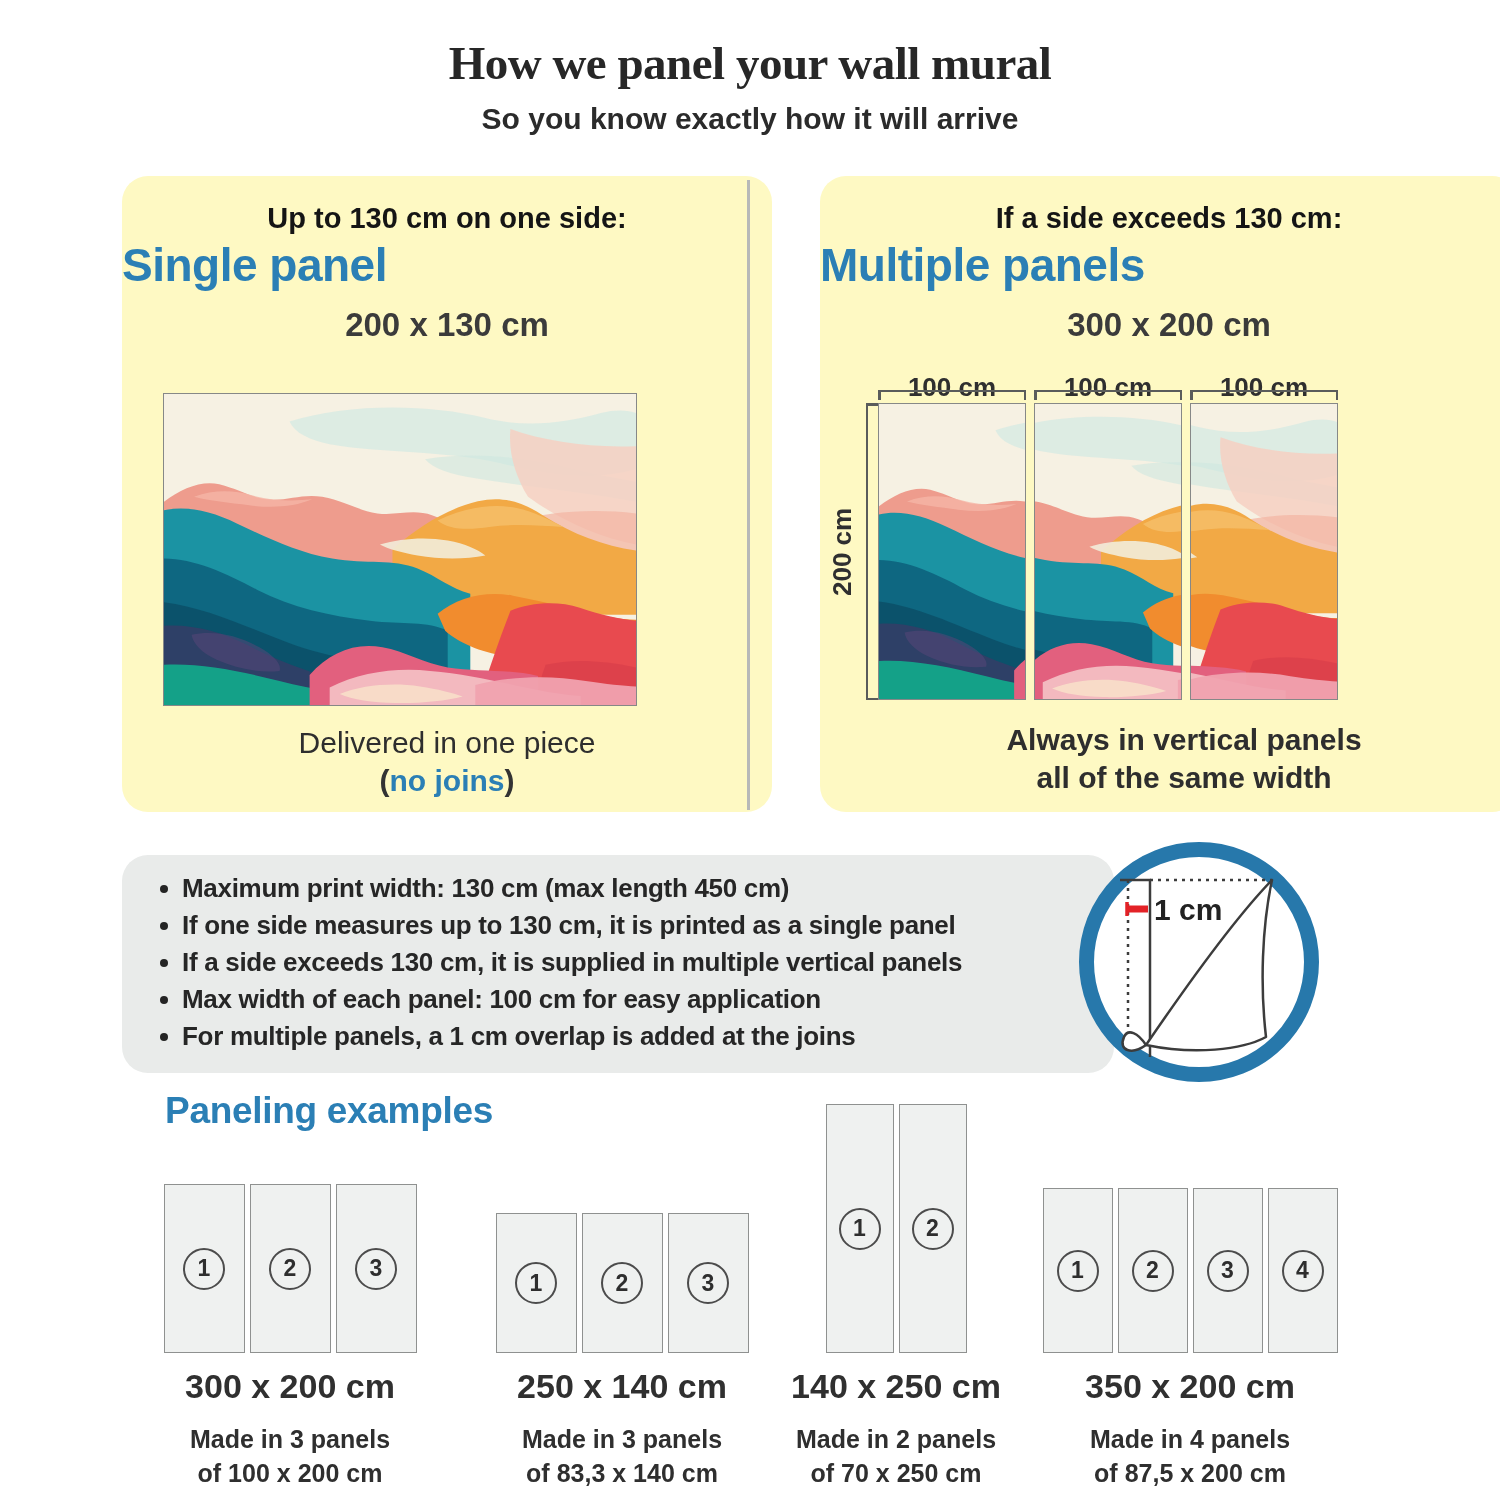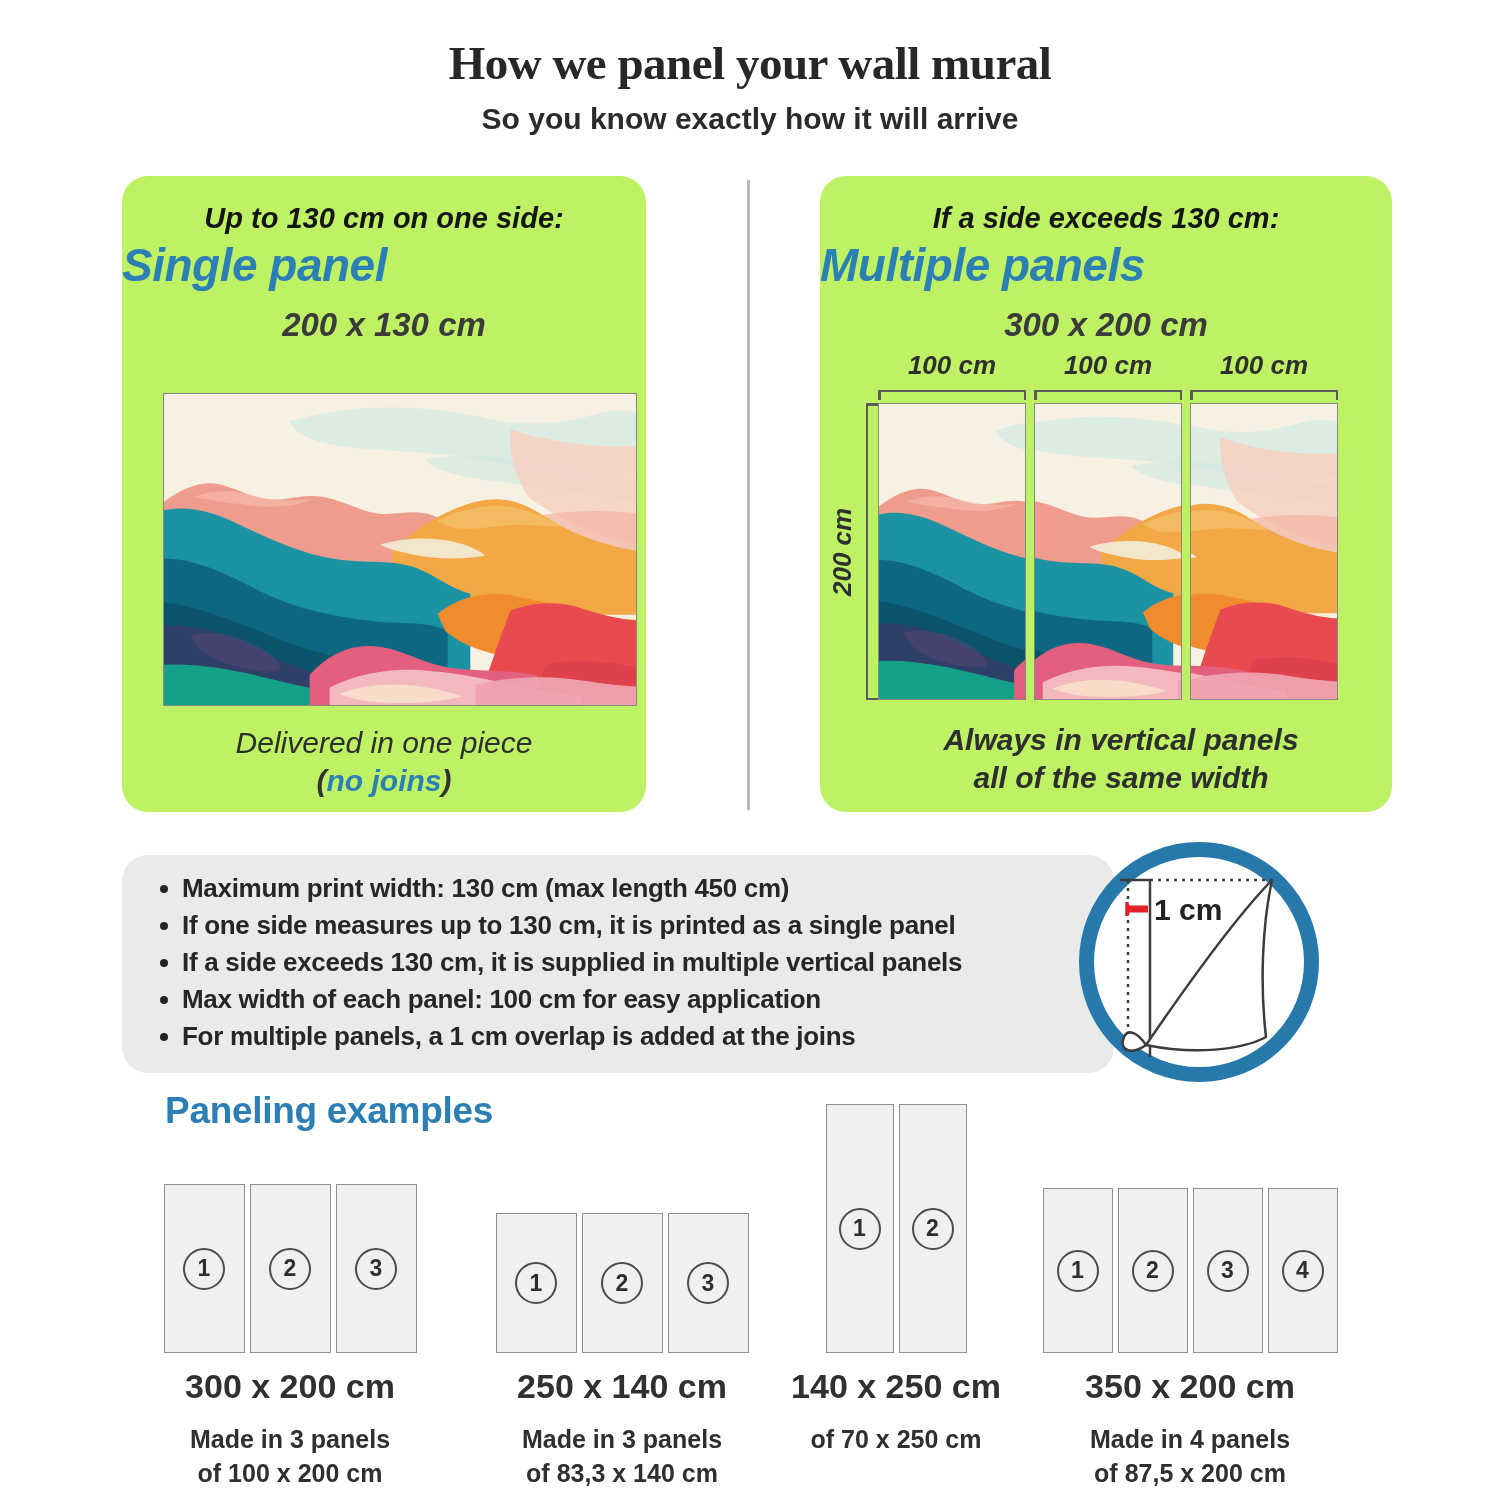--- a/index.html
+++ b/index.html
@@ -6,21 +6,21 @@
   .canvas{position:relative;width:1500px;height:1500px;background:#ffffff;
           font-family:"Liberation Sans", sans-serif;color:#272727;overflow:hidden;}
 
   
   .title{position:absolute;top:36px;left:0;width:100%;text-align:center;
          font-size:47px;font-weight:800;letter-spacing:-0.5px;color:#272727;font-family:Liberation Serif, serif;}
   .subtitle{position:absolute;top:102px;left:0;width:100%;text-align:center;
          font-size:30px;font-weight:600;color:#2b2b2b;}
 
   
-  .card{position:absolute;top:176px;width:524px;height:636px;background:#bef264;border-radius:26px;font-style:italic;}
+  .card{position:absolute;top:176px;width:650px;height:636px;background:#fef9c3;border-radius:26px;}
   .card-left{left:122px;}
   .card-right{left:820px;padding-left:48px;}
   .divider{position:absolute;left:747px;top:180px;width:3px;height:630px;background:#b7b9b8;}
 
   .card-condition{position:absolute;top:26px;left:0;width:100%;text-align:center;
                   font-size:29px;font-weight:800;color:#151515;}
   .card-name{position:absolute;top:62px;left:0;width:100%;
              font-size:46px;font-weight:800;color:#2b7fb5;letter-spacing:-0.5px;}
   .card-size{position:absolute;top:130px;left:0;width:100%;text-align:center;
              font-size:33px;font-weight:800;color:#3b3b3b;}
@@ -30,21 +30,21 @@
   .mural-single svg{display:block;width:100%;height:100%;}
 
   .card-caption{position:absolute;left:0;width:100%;text-align:center;
                 font-size:30px;font-weight:500;color:#2e2e2e;line-height:38px;}
   .cap-left{top:548px;}
   .cap-right{top:545px;font-weight:600;margin-left:15px;}
   .paren{font-weight:600;color:#333;}
   .joins{font-weight:800;color:#2b7fb5;}
 
   
-  .width-labels{position:absolute;left:58px;top:174px;width:460px;display:flex;gap:8px;}
+  .width-labels{position:absolute;left:58px;top:196px;width:460px;display:flex;gap:8px;}
   .width-labels span{width:148px;text-align:center;font-size:26px;font-weight:700;color:#2f2f2f;}
   .hbrackets{position:absolute;left:58px;top:214px;width:460px;display:flex;gap:8px;}
   .hbracket{position:relative;width:148px;height:10px;border-top:2.5px solid #5a5c5b;box-sizing:border-box;}
   .hbracket::before,.hbracket::after{content:"";position:absolute;top:-2.5px;width:2.5px;height:10px;background:#5a5c5b;}
   .hbracket::before{left:0;}.hbracket::after{right:0;}
   .vbracket{position:absolute;left:46px;top:227px;width:10px;height:297px;
             border-left:2.5px solid #5a5c5b;box-sizing:border-box;}
   .vbracket::before,.vbracket::after{content:"";position:absolute;left:0;width:10px;height:2.5px;background:#5a5c5b;}
   .vbracket::before{top:0;}.vbracket::after{bottom:0;}
   .height-label{position:absolute;left:4px;top:227px;height:297px;width:36px;
@@ -265,20 +265,21 @@
     <div class="panels-row">
       <div class="panel" style="width:68px;height:249px;">
           <div class="num-circle">1</div>
         </div>
       <div class="panel" style="width:68px;height:249px;">
           <div class="num-circle">2</div>
         </div>
     </div>
     <div class="ex-size">140 x 250 cm</div>
     <div class="ex-detail">
+      <div>Made in 2 panels</div>
       <div>of 70 x 250 cm</div>
     </div>
   </div>
 
   <div class="example ex4">
     <div class="panels-row">
       <div class="panel" style="width:70px;height:165px;">
           <div class="num-circle">1</div>
         </div>
       <div class="panel" style="width:70px;height:165px;">

